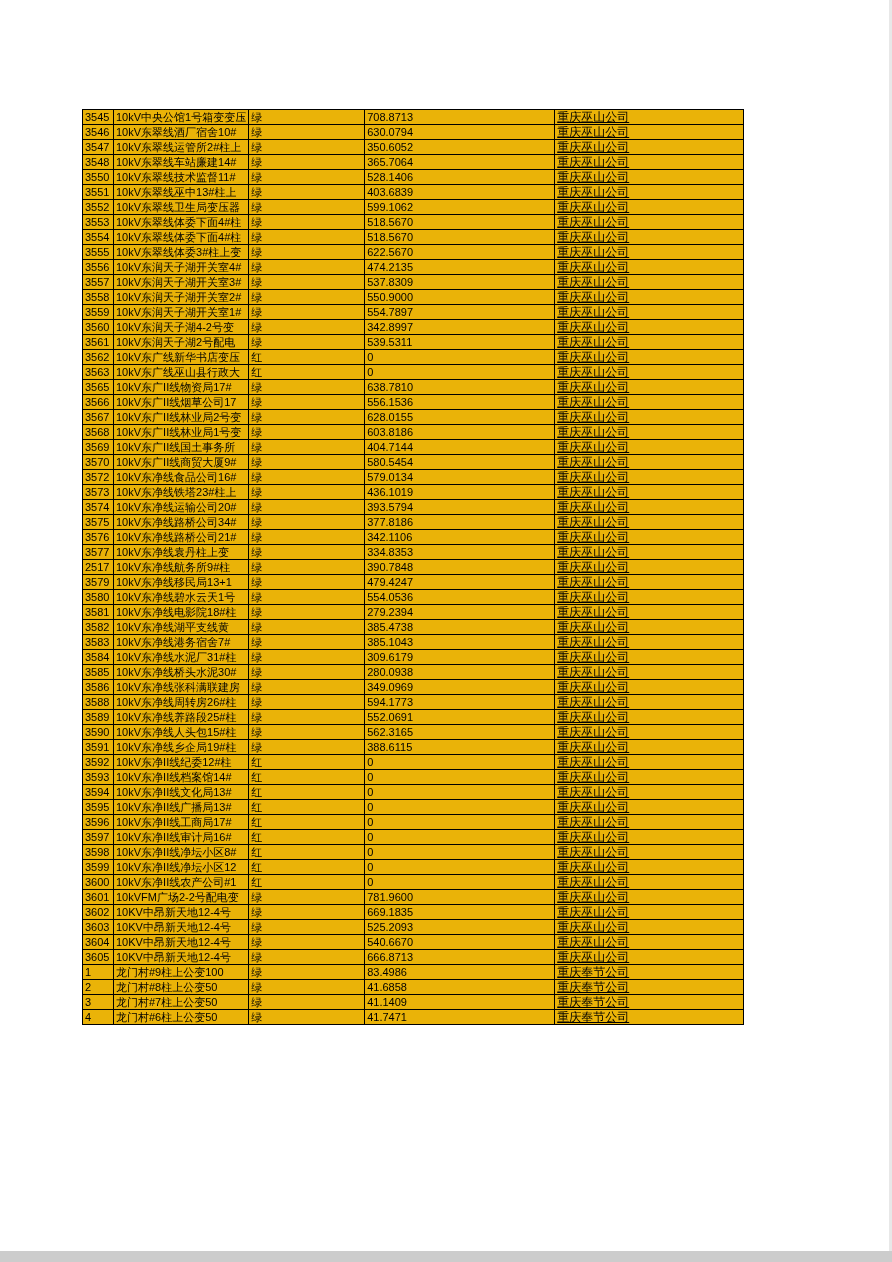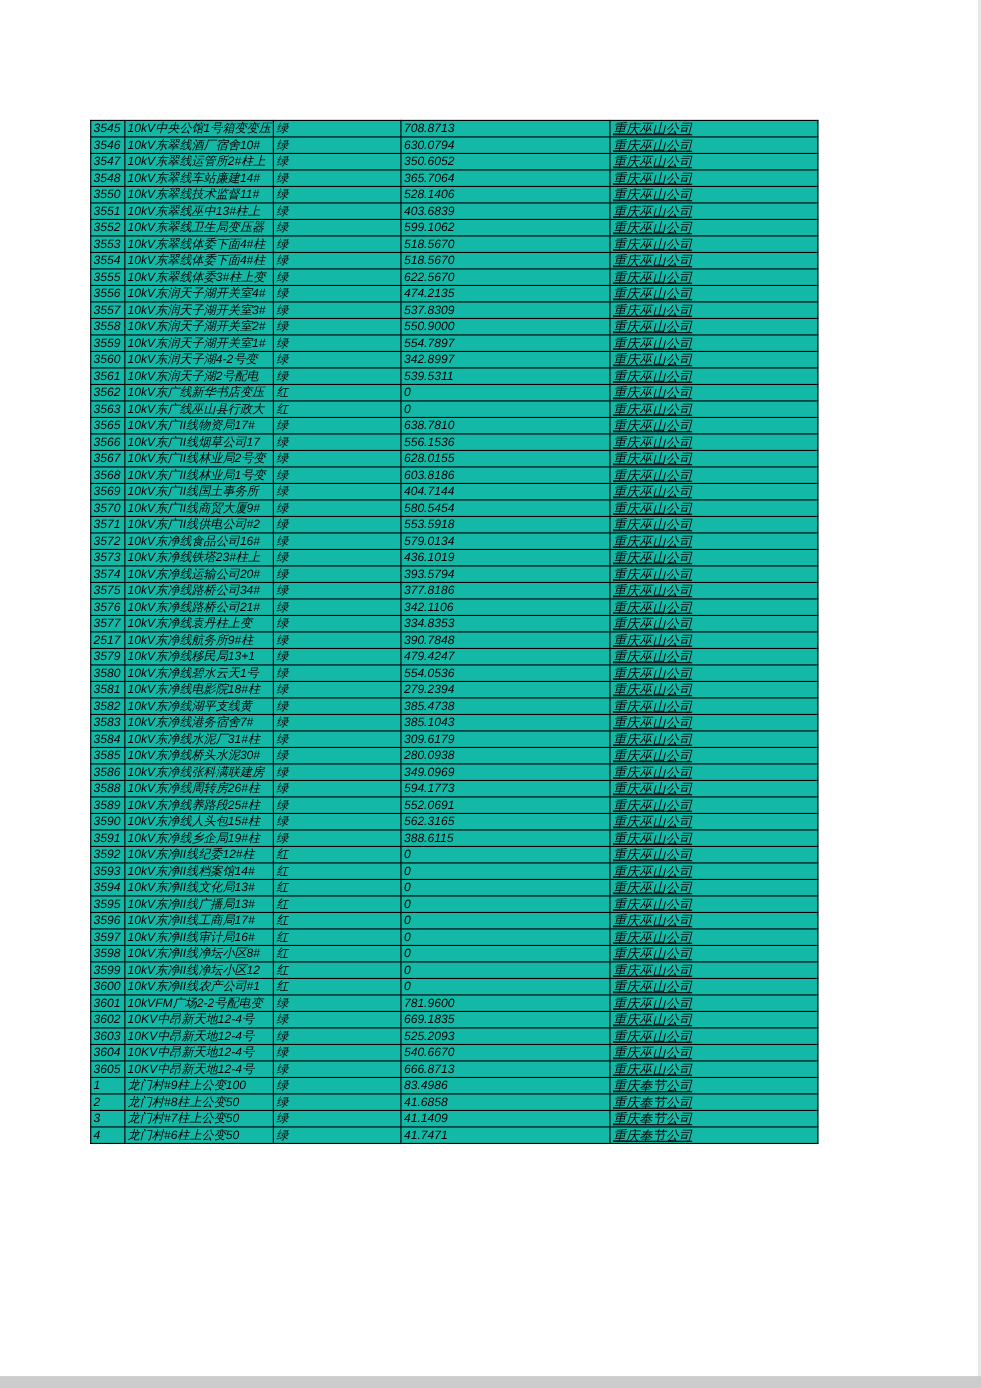--- a/index.html
+++ b/index.html
@@ -5,22 +5,21 @@
   * { margin:0; padding:0; box-sizing:border-box; }
   html,body { width:892px; height:1262px; background:#ffffff; overflow:hidden; }
   body { font-family:"Liberation Sans", sans-serif; position:relative; }
 
   .grid {
     position:absolute;
     left:82px;
     top:109px;
     border-collapse:collapse;
     table-layout:fixed;
-    background:#14b8a6;
-    font-style:italic;
+    background:#eab308;
   }
   .grid td {
     border:1px solid #000000;
     height:15px;
     font-size:11px;
     line-height:14px;
     padding:0 2px;
     white-space:nowrap;
     overflow:hidden;
     vertical-align:middle;
@@ -218,27 +217,20 @@
           <td class="c-company">重庆巫山公司</td>
         </tr>
         <tr>
           <td class="c-id">3570</td>
           <td class="c-name">10kV东广II线商贸大厦9#</td>
           <td class="c-status">绿</td>
           <td class="c-value">580.5454</td>
           <td class="c-company">重庆巫山公司</td>
         </tr>
         <tr>
-          <td class="c-id">3571</td>
-          <td class="c-name">10kV东广II线供电公司#2</td>
-          <td class="c-status">绿</td>
-          <td class="c-value">553.5918</td>
-          <td class="c-company">重庆巫山公司</td>
-        </tr>
-        <tr>
           <td class="c-id">3572</td>
           <td class="c-name">10kV东净线食品公司16#</td>
           <td class="c-status">绿</td>
           <td class="c-value">579.0134</td>
           <td class="c-company">重庆巫山公司</td>
         </tr>
         <tr>
           <td class="c-id">3573</td>
           <td class="c-name">10kV东净线铁塔23#柱上</td>
           <td class="c-status">绿</td>

